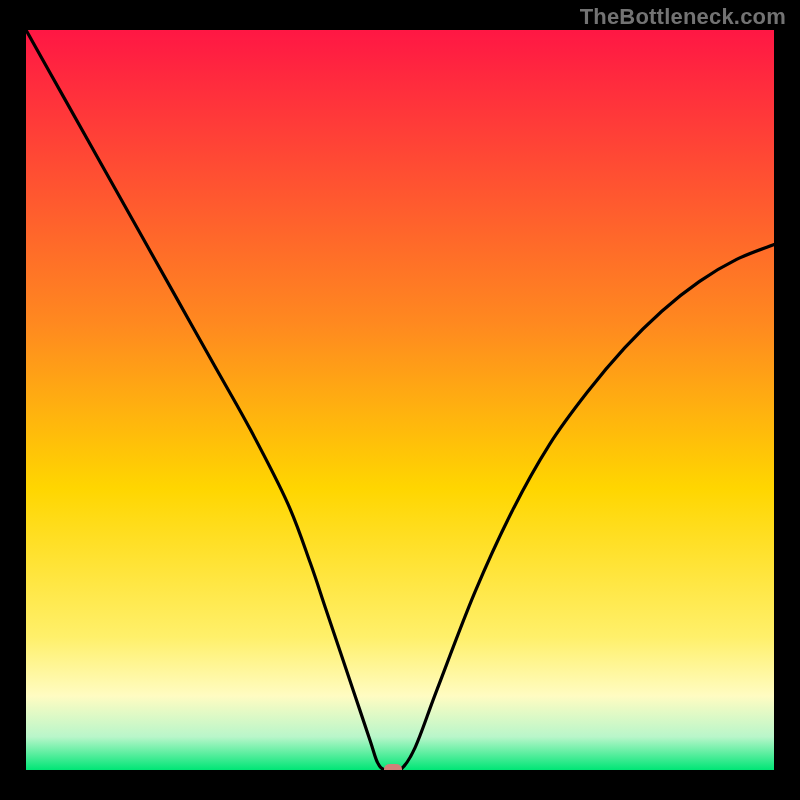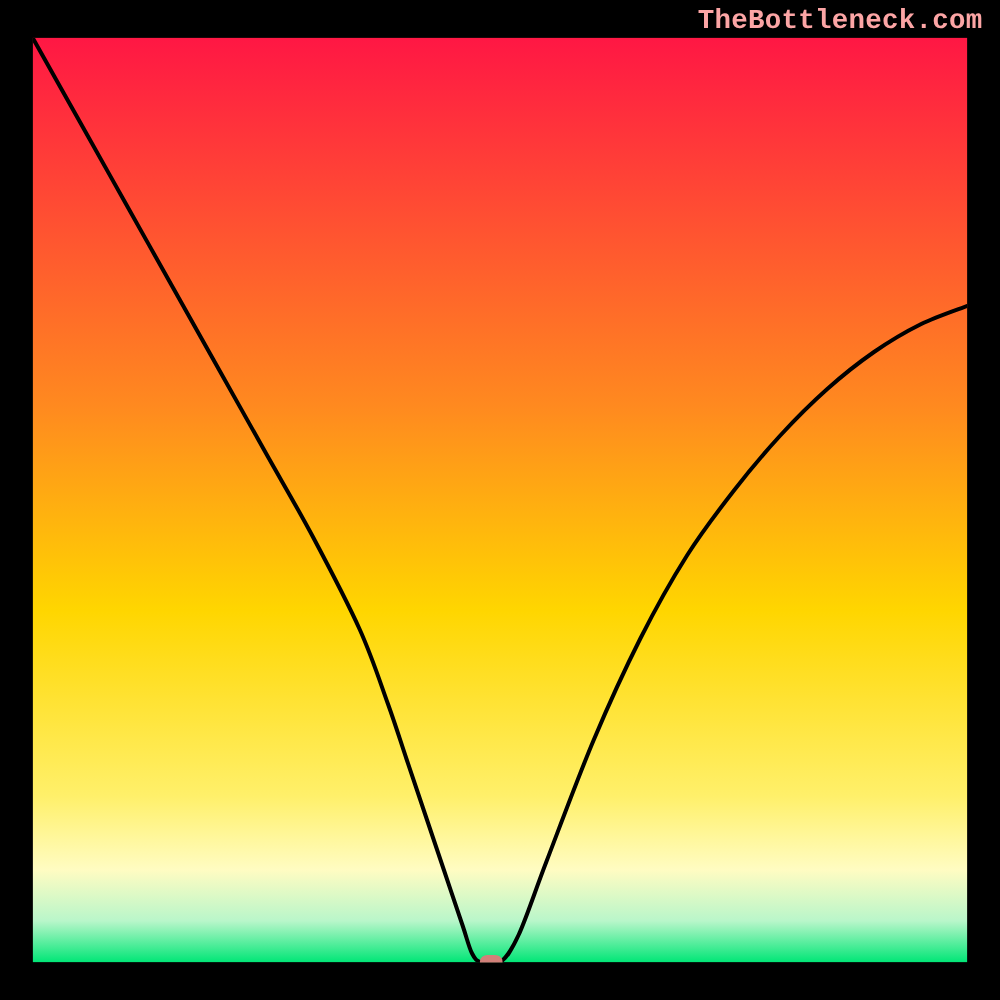--- a/index.html
+++ b/index.html
@@ -13,24 +13,24 @@
   .frame {
     position: relative;
     width: 800px;
     height: 800px;
     background: #000;
   }
   .watermark {
     position: absolute;
     top: 4px;
     right: 14px;
-    font-family: Liberation Mono, monospace;
+    font-family: Liberation Sans, sans-serif;
     font-size: 22px;
     font-weight: 600;
-    color: #fca5a5;
+    color: #737373;
     letter-spacing: 0.2px;
     z-index: 10;
   }
   .plot {
     position: absolute;
     left: 26px;
     top: 30px;
     width: 748px;
     height: 740px;
     overflow: hidden;

